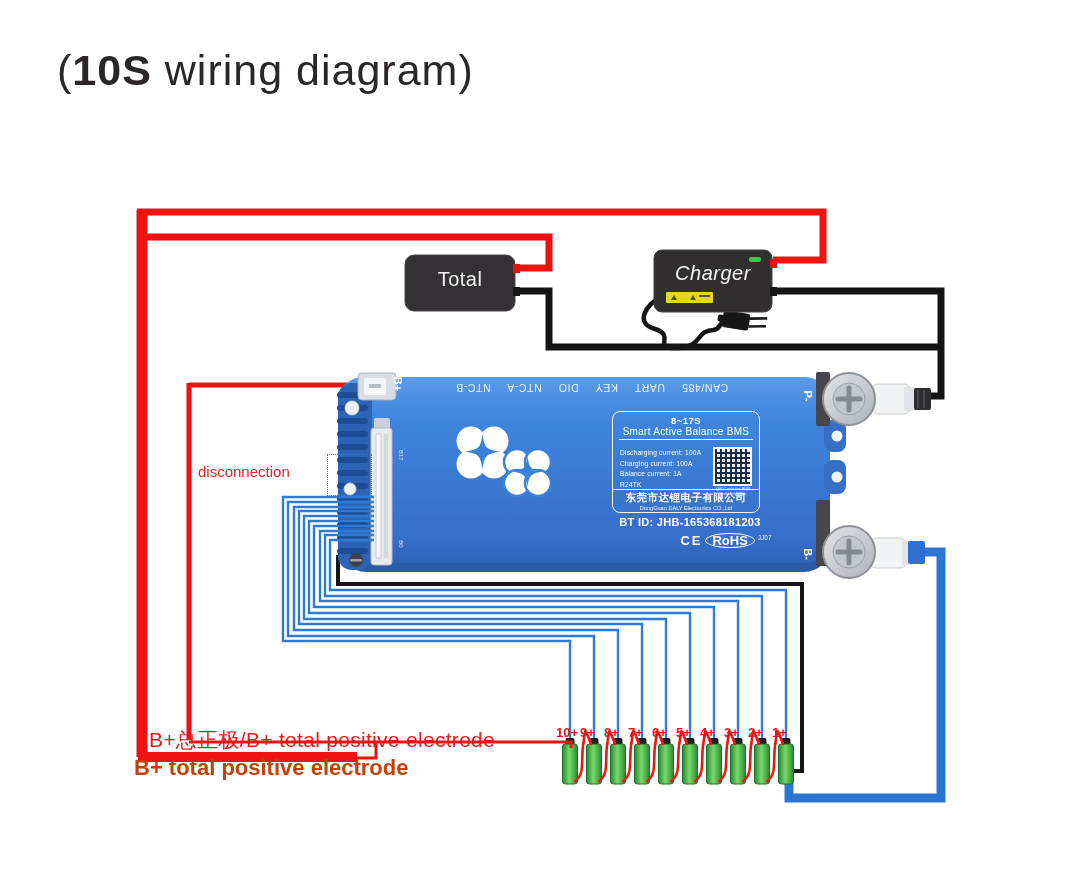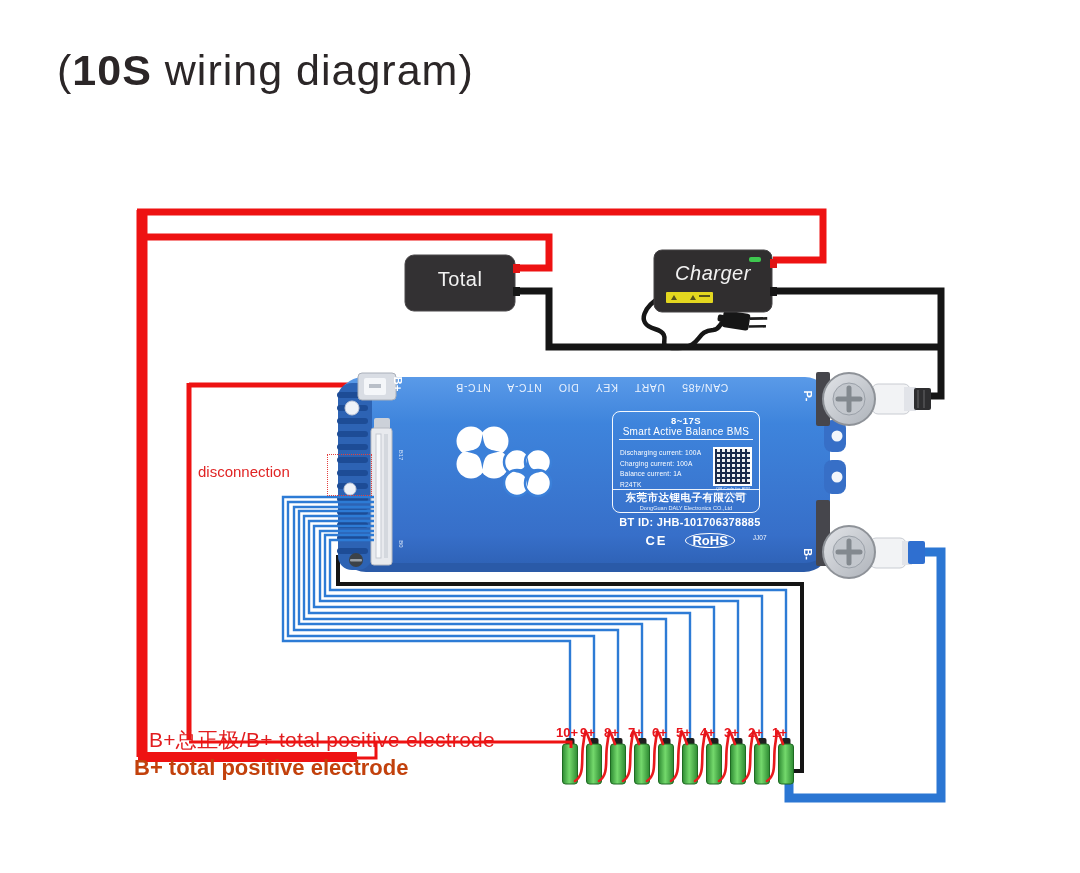--- a/index.html
+++ b/index.html
@@ -36,22 +36,22 @@
   #qr{position:absolute;right:7px;top:35px;width:35px;height:35px;background:#fff;
       background-image:repeating-linear-gradient(0deg,#1b2b4a 0 2px,transparent 2px 5px),
                        repeating-linear-gradient(90deg,#1b2b4a 0 2px,#f2f2f2 2px 5px);
       border:2px solid #fff;}
   #qr-cap{position:absolute;right:3px;top:74px;width:46px;font-size:4.4px;line-height:1.2;text-align:center;color:#e8f0fb;}
   #company{position:absolute;left:0;right:0;bottom:1px;border-top:1px solid rgba(255,255,255,.9);padding-top:1px;}
   #company .cn{text-align:center;font-size:10.5px;font-weight:bold;letter-spacing:.5px;}
   #company .en{text-align:center;font-size:5.6px;opacity:.9;}
   #btid{left:608px;top:516px;width:164px;text-align:center;font-size:11px;font-weight:bold;
         color:#fff;letter-spacing:.3px;}
-  #marks{left:624px;top:533px;width:164px;display:flex;justify-content:center;align-items:center;
-         gap:18px;color:#fff;}
+  #marks{left:644px;top:533px;width:164px;display:flex;justify-content:center;align-items:center;
+         gap:3px;color:#fff;}
   #ce{font-size:13px;font-weight:bold;letter-spacing:2px;}
   #rohs{border:1.3px solid #fff;border-radius:50%;font-size:13px;font-weight:bold;
         padding:1px 6px;line-height:11px;}
   #jj{font-size:6.5px;opacity:.95;margin-top:-6px;}
   
   #disc-label{left:198px;top:463px;width:126px;text-align:left;font-size:15px;color:#e02424;}
   #disc-box{left:327px;top:454px;width:43px;height:40px;border:1.6px dotted #e34040;z-index:5;}
   #ann-bplus-cn{left:149px;top:726px;font-size:21px;color:#e21d1f;letter-spacing:.3px;}
   #ann-bplus-en{left:134px;top:755px;font-size:22px;font-weight:bold;color:#c2410c;}
   #ann-bminus-en{left:704px;top:810px;font-size:20px;font-weight:bold;color:#1d6be0;}
@@ -276,21 +276,21 @@
     </div>
     <div id="qr"></div>
     <div id="qr-cap"><span>QR Code for APP</span><br>
          <span>and activation</span></div>
     <div id="company">
       <div class="cn">东莞市达锂电子有限公司</div>
       <div class="en">DongGuan DALY Electronics CO.,Ltd</div>
     </div>
   </div>
 
-  <div class="txt" id="btid">BT ID: JHB-101706378885</div>
+  <div class="txt" id="btid">BT ID: JHB-165368181203</div>
   <div class="txt" id="marks">
     <span id="ce">CE</span>
     <span id="rohs">RoHS</span>
     <span id="jj">JJ07</span>
   </div>
 
   <div class="txt" id="disc-label">disconnection</div>
   <div class="abs" id="disc-box"></div>
   <div class="txt" id="ann-bplus-cn">B+总正极/B+ total positive electrode</div>
   <div class="txt" id="ann-bplus-en">B+ total positive electrode</div>

